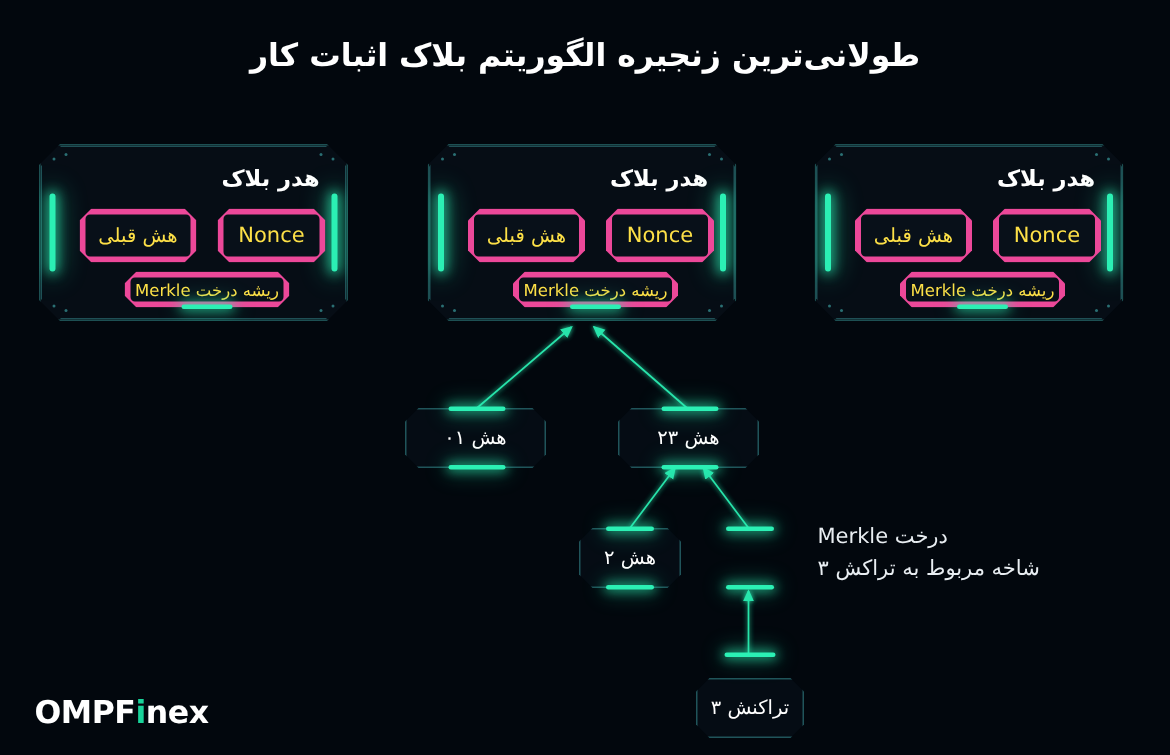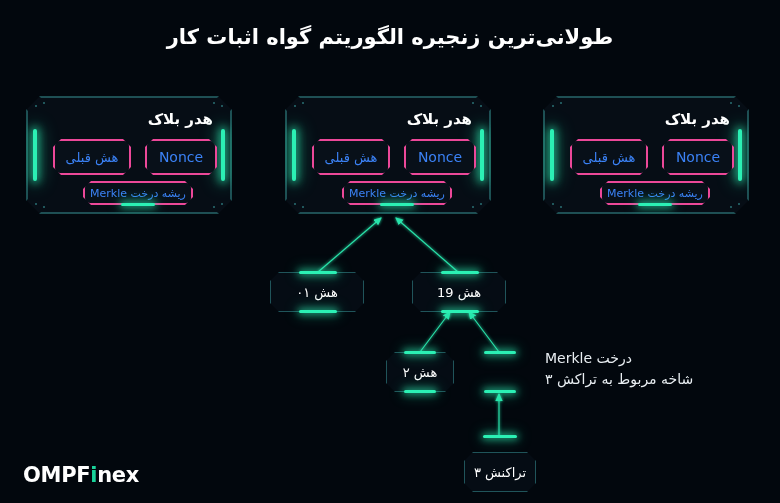--- a/index.html
+++ b/index.html
@@ -93,28 +93,28 @@
     background: #2bf0b4;
     border-radius: 2px;
     box-shadow: 0 0 8px 2px rgba(43,240,180,.65),
                 0 0 18px 4px rgba(43,240,180,.30);
   }
 
   
   .field {
     position: absolute;
     box-sizing: border-box;
-    border: 2px solid #ec4899;
+    border: 4px solid #ec4899;
     background: #081019;
     border-radius: 7px;
     display: flex;
     align-items: center;
     justify-content: center;
     font-size: 13px;
-    color: #3b82f6;
+    color: #fde047;
     direction: rtl;
     white-space: nowrap;
     clip-path: polygon(
       8px 0, calc(100% - 8px) 0, 100% 8px,
       100% calc(100% - 8px), calc(100% - 8px) 100%,
       8px 100%, 0 calc(100% - 8px), 0 8px);
   }
   .field.ltr { direction: ltr; font-size: 14px; }
   .field.small { font-size: 11px; }
 
@@ -176,21 +176,21 @@
     width: 780px;
     height: 503px;
     pointer-events: none;
   }
 </style>
 </head>
 <body>
 
 <div class="stage">
 
-  <div class="title">طولانی‌ترین زنجیره الگوریتم گواه اثبات کار</div>
+  <div class="title">طولانی‌ترین زنجیره الگوریتم بلاک اثبات کار</div>
 
   <svg class="lines" viewBox="0 0 780 503">
     <defs>
       <marker id="arw" markerWidth="7" markerHeight="7" refX="6" refY="3.2" orient="auto">
         <path d="M0,0 L7,3.2 L0,6.4 z" fill="#2bf0b4"></path>
       </marker>
       <filter id="glow" x="-60%" y="-60%" width="220%" height="220%">
         <feGaussianBlur stdDeviation="1.6" result="b"></feGaussianBlur>
         <feMerge>
             <feMergeNode in="b"></feMergeNode>
@@ -283,21 +283,21 @@
     <div class="field" style="left:26px; top:42px; width:78px; height:36px;">هش قبلی</div>
     <div class="field ltr" style="left:118px; top:42px; width:72px; height:36px;">Nonce</div>
     <div class="field small" style="left:56px; top:84px; width:110px; height:24px;">ریشه درخت Merkle</div>
     <span class="nbar" style="left:94px; top:106px; width:34px;"></span>
   </div>
 
   <div class="node" style="left:270px; top:272px; width:94px; height:40px;">هش ۰۱</div>
   <span class="nbar" style="left:299px; top:271px; width:38px;"></span>
   <span class="nbar" style="left:299px; top:310px; width:38px;"></span>
 
-  <div class="node" style="left:412px; top:272px; width:94px; height:40px;">هش 19</div>
+  <div class="node" style="left:412px; top:272px; width:94px; height:40px;">هش ۲۳</div>
   <span class="nbar" style="left:441px; top:271px; width:38px;"></span>
   <span class="nbar" style="left:441px; top:310px; width:38px;"></span>
 
   <div class="node" style="left:386px; top:352px; width:68px; height:40px;">هش ۲</div>
   <span class="nbar" style="left:404px; top:351px; width:32px;"></span>
   <span class="nbar" style="left:404px; top:390px; width:32px;"></span>
 
   <span class="nbar" style="left:484px; top:351px; width:32px;"></span>
   <span class="nbar" style="left:484px; top:390px; width:32px;"></span>
 

